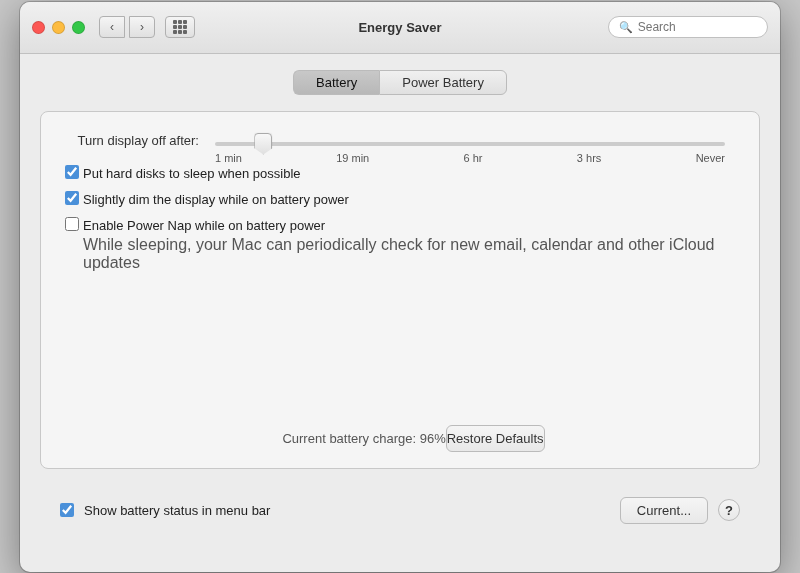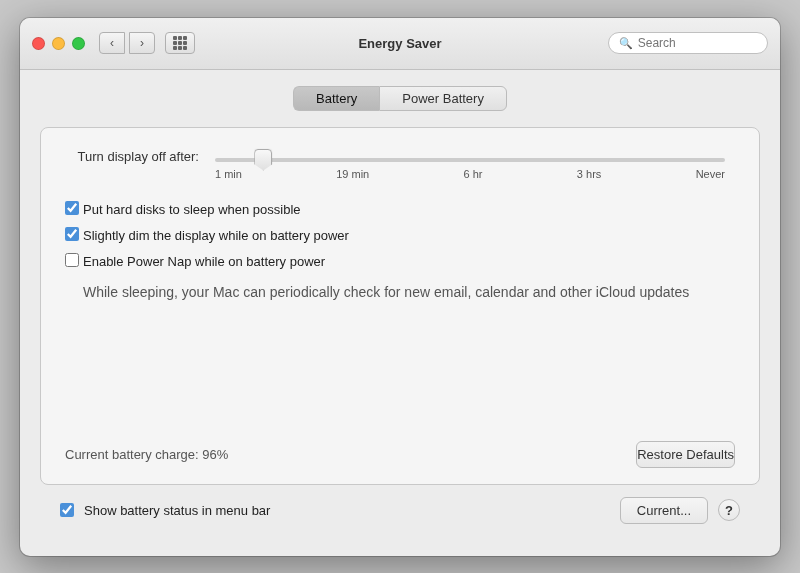--- a/index.html
+++ b/index.html
@@ -217,21 +217,20 @@
       margin-right: 10px;
     }
 
     .time-labels {
       display: flex;
       margin-left: 150px;
       margin-right: 10px;
       justify-content: space-between;
       font-size: 11px;
       color: #555;
-      margin-bottom: 20px;
     }
 
     
     .checkbox-group {
       margin-bottom: 4px;
     }
 
     .checkbox-item {
       display: flex;
       align-items: flex-start;
@@ -247,34 +246,35 @@
       cursor: pointer;
       accent-color: #4a90d9;
     }
 
     .checkbox-item .cb-label {
       font-size: 13px;
       color: #222;
     }
 
     .checkbox-item .cb-sublabel {
-      font-size: 14px;
+      font-size: 16px;
       color: #555;
-      margin-top: 14px;
+      margin-top: 2px;
       display: block;
     }
 
     
     .panel-footer {
       display: flex;
-      justify-content: space-between;
+      justify-content: center;
       align-items: center;
       margin-top: auto;
       padding-top: 20px;
       border-top: none;
+      margin-left: 27px;
     }
 
     .battery-status {
       font-size: 13px;
       color: #555;
     }
 
     .restore-btn {
       padding: 5px 0;
       font-size: 13px;
@@ -282,21 +282,21 @@
       border: 1px solid #bbb;
       border-radius: 6px;
       cursor: pointer;
       color: #333;
     }
 
     
     .bottom-bar {
       display: flex;
       align-items: center;
-      padding: 12px 20px;
+      padding: 28px 20px;
       gap: 10px;
     }
 
     .bottom-bar input[type="checkbox"] {
       width: 14px;
       height: 14px;
       flex-shrink: 0;
       cursor: pointer;
       accent-color: #4a90d9;
     }

